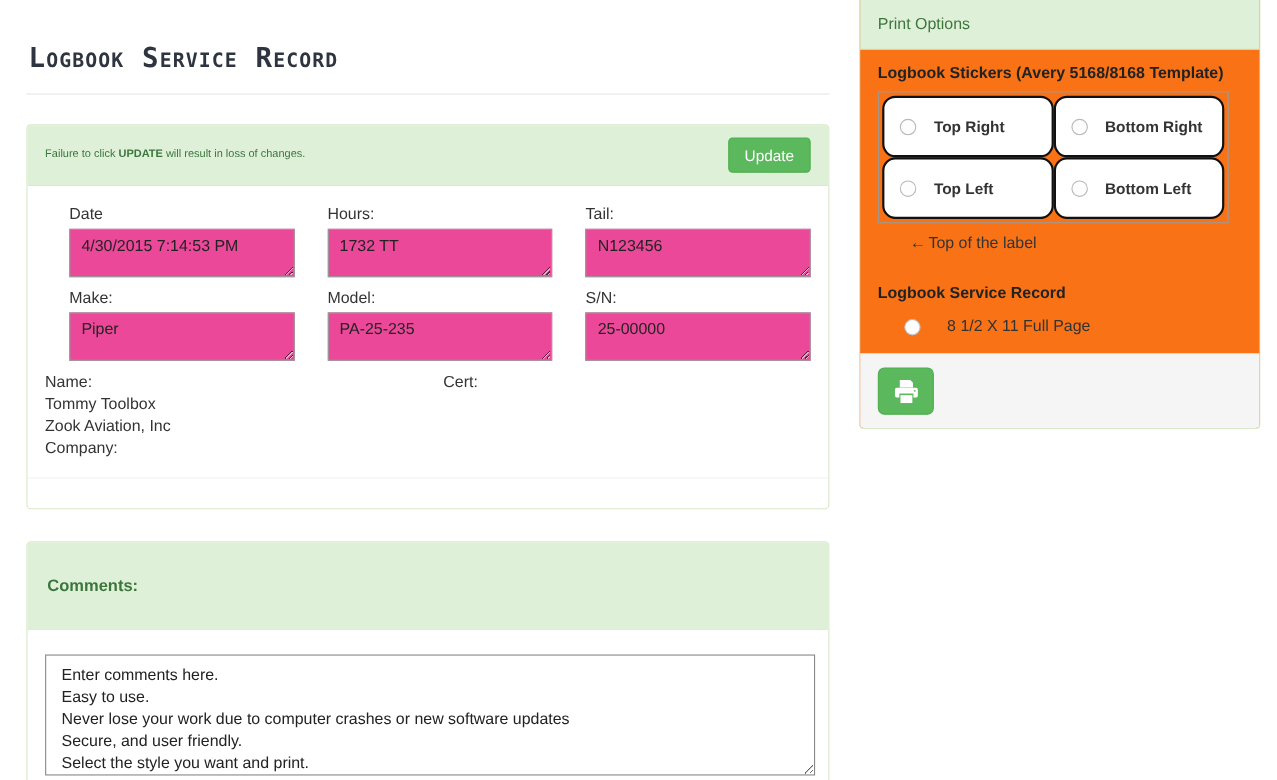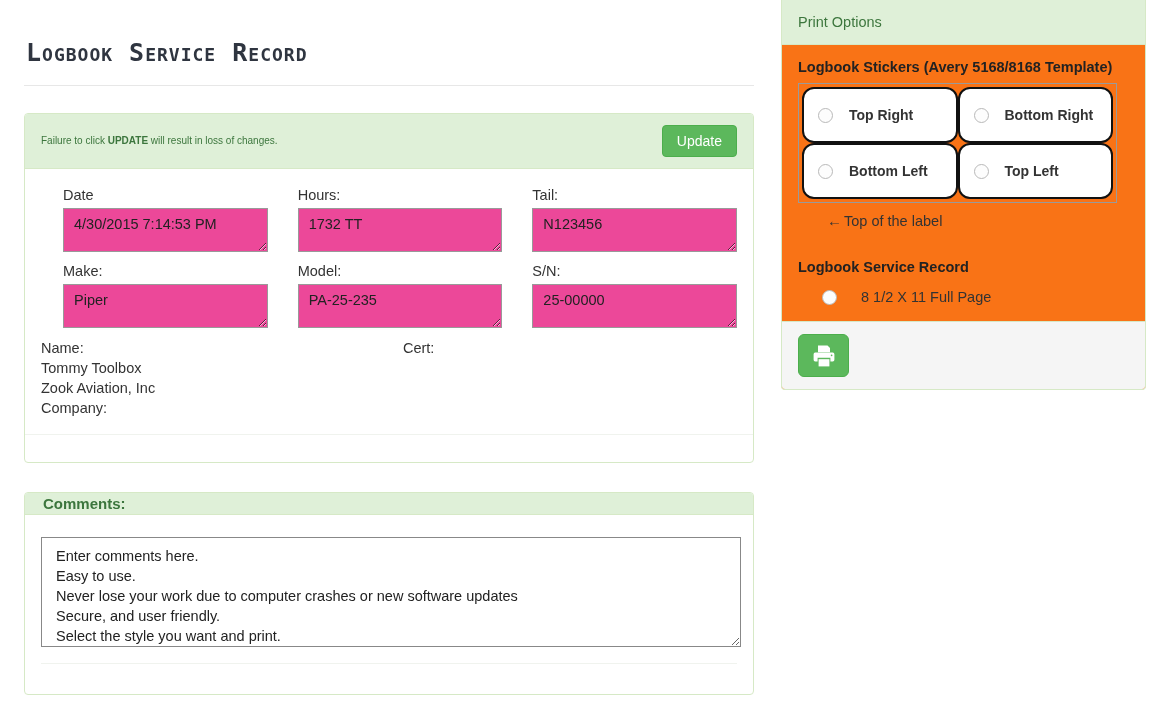--- a/index.html
+++ b/index.html
@@ -130,21 +130,21 @@
     line-height: 18px;
     overflow: hidden;
     display: block;
   }
 
   
   .comments-panel { margin-top: 29px; }
   .comments-heading {
     background: #dff0d8;
     border-bottom: 1px solid #d6e9c6;
-    padding: 2px 18px;
+    padding: 31px 18px;
     font-size: 15px;
     font-weight: bold;
     color: #3c763d;
     border-top-left-radius: 3px;
     border-top-right-radius: 3px;
   }
   .comments-body { padding: 22px 16px 0 16px; }
   textarea.comments {
     width: 700px;
     height: 110px;
@@ -353,25 +353,25 @@
         <div class="sticker-cell">
           <span class="radio"></span>
           <span class="sticker-label">Top Right</span>
         </div>
         <div class="sticker-cell">
           <span class="radio"></span>
           <span class="sticker-label">Bottom Right</span>
         </div>
         <div class="sticker-cell">
           <span class="radio"></span>
-          <span class="sticker-label">Bottom Left</span>
+          <span class="sticker-label">Top Left</span>
         </div>
         <div class="sticker-cell">
           <span class="radio"></span>
-          <span class="sticker-label">Top Left</span>
+          <span class="sticker-label">Bottom Left</span>
         </div>
       </div>
 
       <div class="top-of-label">
         <span class="arrow-left">←</span><span>Top of the label</span>
       </div>
 
       <div class="full-page-section">
         <div class="section-title">Logbook Service Record</div>
         <div class="full-page-row">

